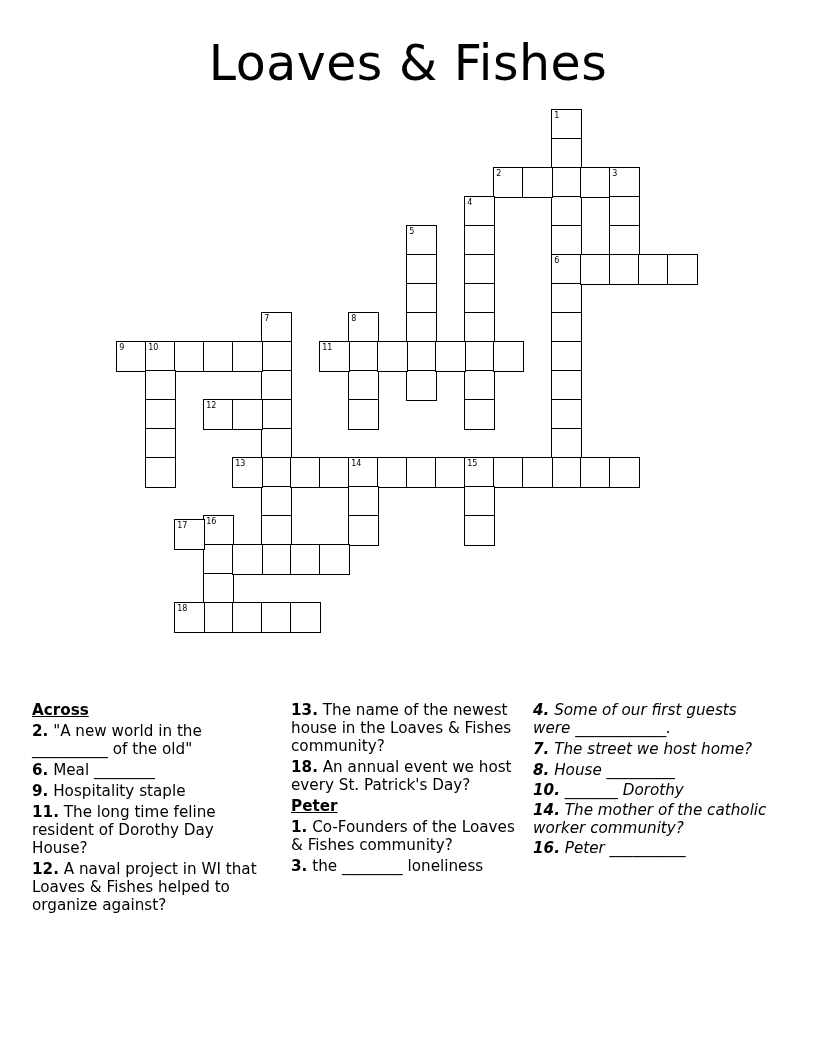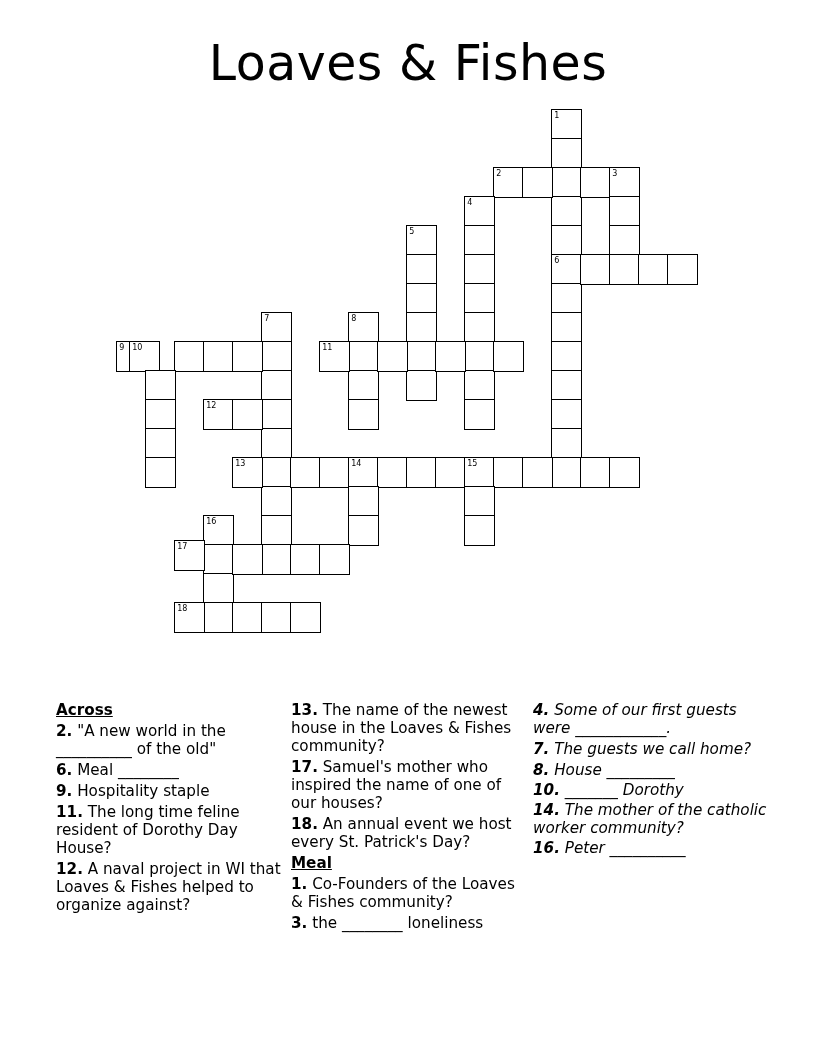--- a/index.html
+++ b/index.html
@@ -2,21 +2,21 @@
 <html><head>
 <meta charset="utf-8">
 <style>
   html, body { margin:0; padding:0; background:#fff; }
   body { width:816px; height:1056px; position:relative; overflow:hidden; font-family:"DejaVu Sans", sans-serif; color:#000; }
   .title { position:absolute; left:0; width:816px; top:34px; text-align:center; font-size:49px; line-height:60px; letter-spacing:0.5px; }
   .grid { position:absolute; left:0; top:0; width:816px; height:660px; }
   .cell { position:absolute; width:29px; height:29px; box-sizing:border-box; border:1.5px solid #000; background:#fff; margin-left:-0.75px; margin-top:-0.75px; width:30.5px; height:30.5px; }
   .num { position:absolute; left:2px; top:1px; font-size:8px; line-height:9px; font-family:"DejaVu Sans", sans-serif; }
   .clues { position:absolute; top:701px; font-size:15.2px; line-height:18px; }
-  .col1 { left:56px; width:235px; }
+  .col1 { left:32px; width:235px; }
   .col2 { left:291px; width:238px; }
   .col3 { left:533px; width:240px;font-style:italic; }
   .hdr { font-weight:bold; text-decoration:underline; margin-bottom:3px; }
   .clue { margin-bottom:3px; }
   .clue b { font-weight:bold; }
 </style>
 </head>
 <body>
 
 <div class="title">Loaves &amp; Fishes</div>
@@ -84,21 +84,21 @@
     <div class="cell" style="left: 262px; top: 545px;"></div>
     <div class="cell" style="left: 349px; top: 313px;">
       <span class="num">8</span>
     </div>
     <div class="cell" style="left: 349px; top: 342px;"></div>
     <div class="cell" style="left: 349px; top: 371px;"></div>
     <div class="cell" style="left: 349px; top: 400px;"></div>
     <div class="cell" style="left: 117px; top: 342px;">
       <span class="num">9</span>
     </div>
-    <div class="cell" style="left: 130px; top: 342px;">
+    <div class="cell" style="left: 146px; top: 342px;">
       <span class="num">10</span>
     </div>
     <div class="cell" style="left: 175px; top: 342px;"></div>
     <div class="cell" style="left: 204px; top: 342px;"></div>
     <div class="cell" style="left: 233px; top: 342px;"></div>
     <div class="cell" style="left: 146px; top: 371px;"></div>
     <div class="cell" style="left: 146px; top: 400px;"></div>
     <div class="cell" style="left: 146px; top: 429px;"></div>
     <div class="cell" style="left: 146px; top: 458px;"></div>
     <div class="cell" style="left: 320px; top: 342px;">
@@ -132,21 +132,21 @@
     <div class="cell" style="left: 349px; top: 487px;"></div>
     <div class="cell" style="left: 349px; top: 516px;"></div>
     <div class="cell" style="left: 465px; top: 487px;"></div>
     <div class="cell" style="left: 465px; top: 516px;"></div>
     <div class="cell" style="left: 204px; top: 516px;">
       <span class="num">16</span>
     </div>
     <div class="cell" style="left: 204px; top: 545px;"></div>
     <div class="cell" style="left: 204px; top: 574px;"></div>
     <div class="cell" style="left: 204px; top: 603px;"></div>
-    <div class="cell" style="left: 175px; top: 541px; text-align: center;">
+    <div class="cell" style="left: 175px; top: 520px; text-align: center;">
       <span class="num">17</span>
     </div>
     <div class="cell" style="left: 233px; top: 545px;"></div>
     <div class="cell" style="left: 291px; top: 545px;"></div>
     <div class="cell" style="left: 320px; top: 545px;"></div>
     <div class="cell" style="left: 175px; top: 603px;">
       <span class="num">18</span>
     </div>
     <div class="cell" style="left: 233px; top: 603px;"></div>
     <div class="cell" style="left: 262px; top: 603px;"></div>
@@ -157,27 +157,26 @@
   <div class="hdr">Across</div>
   <div class="clue"><b>2.</b> <span>"A new world in the __________ of the old"</span></div>
   <div class="clue"><b>6.</b> <span>Meal ________</span></div>
   <div class="clue"><b>9.</b> <span>Hospitality staple</span></div>
   <div class="clue"><b>11.</b> <span>The long time feline resident of Dorothy Day House?</span></div>
   <div class="clue"><b>12.</b> <span>A naval project in WI that Loaves &amp; Fishes helped to organize against?</span></div>
 </div>
 
 <div class="clues col2">
   <div class="clue"><b>13.</b> <span>The name of the newest house in the Loaves &amp; Fishes community?</span></div>
-  <div class="clue"><b>17.</b> <span>Samuel's mother who inspired the name of one of our houses?</span></div>
   <div class="clue"><b>18.</b> <span>An annual event we host every St. Patrick's Day?</span></div>
-  <div class="hdr">Meal</div>
+  <div class="hdr">Peter</div>
   <div class="clue"><b>1.</b> <span>Co-Founders of the Loaves &amp; Fishes community?</span></div>
   <div class="clue"><b>3.</b> <span>the ________ loneliness</span></div>
 </div>
 
 <div class="clues col3">
   <div class="clue"><b>4.</b> <span>Some of our first guests were ____________.</span></div>
-  <div class="clue"><b>7.</b> <span>The guests we call home?</span></div>
+  <div class="clue"><b>7.</b> <span>The street we host home?</span></div>
   <div class="clue" style="margin-bottom:2px"><b>8.</b> <span>House _________</span></div>
   <div class="clue" style="margin-bottom:2px"><b>10.</b> <span>_______ Dorothy</span></div>
   <div class="clue" style="margin-bottom:2px"><b>14.</b> <span>The mother of the catholic worker community?</span></div>
   <div class="clue"><b>16.</b> <span>Peter __________</span></div>
 </div>
 
 </body></html>

